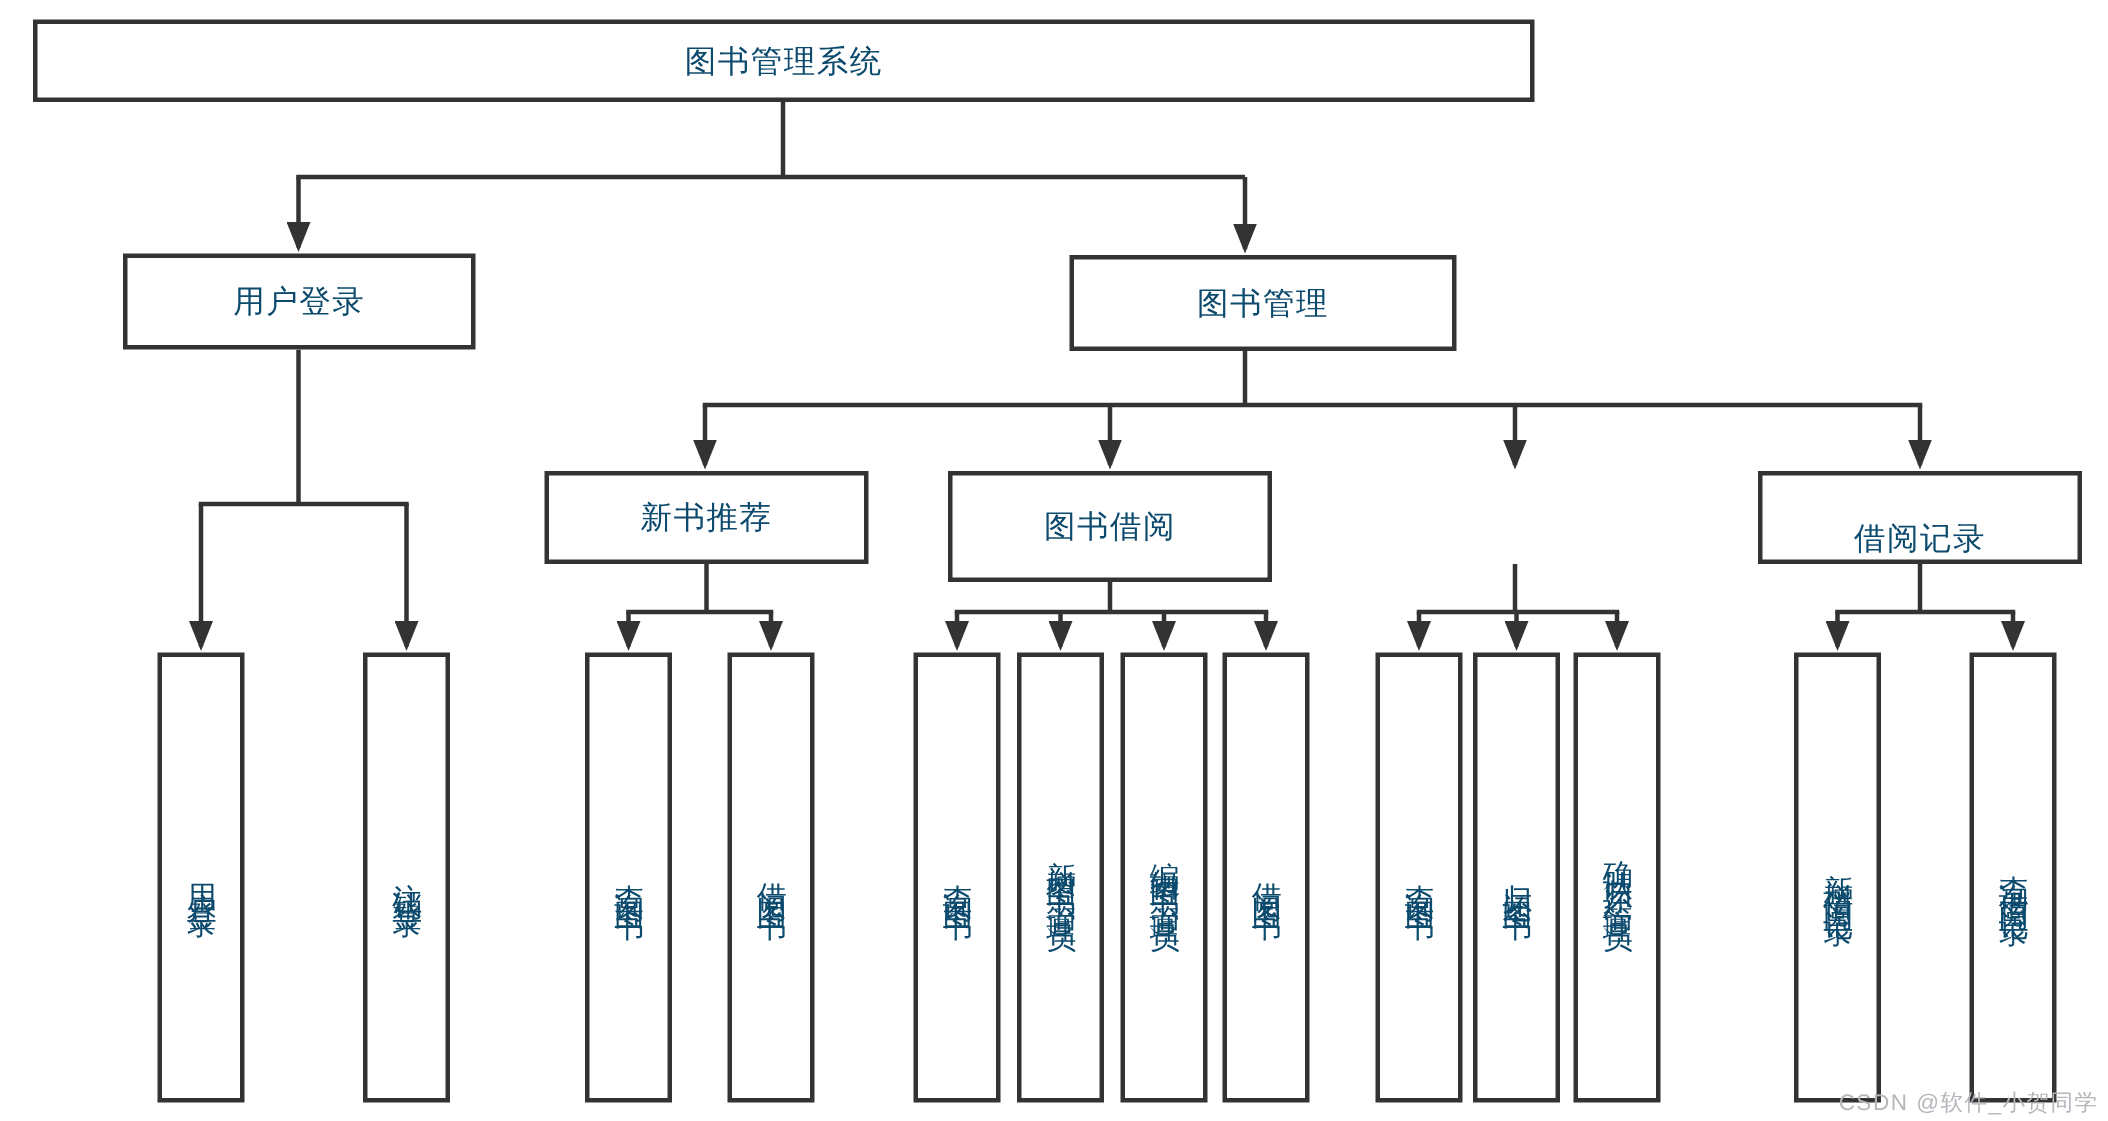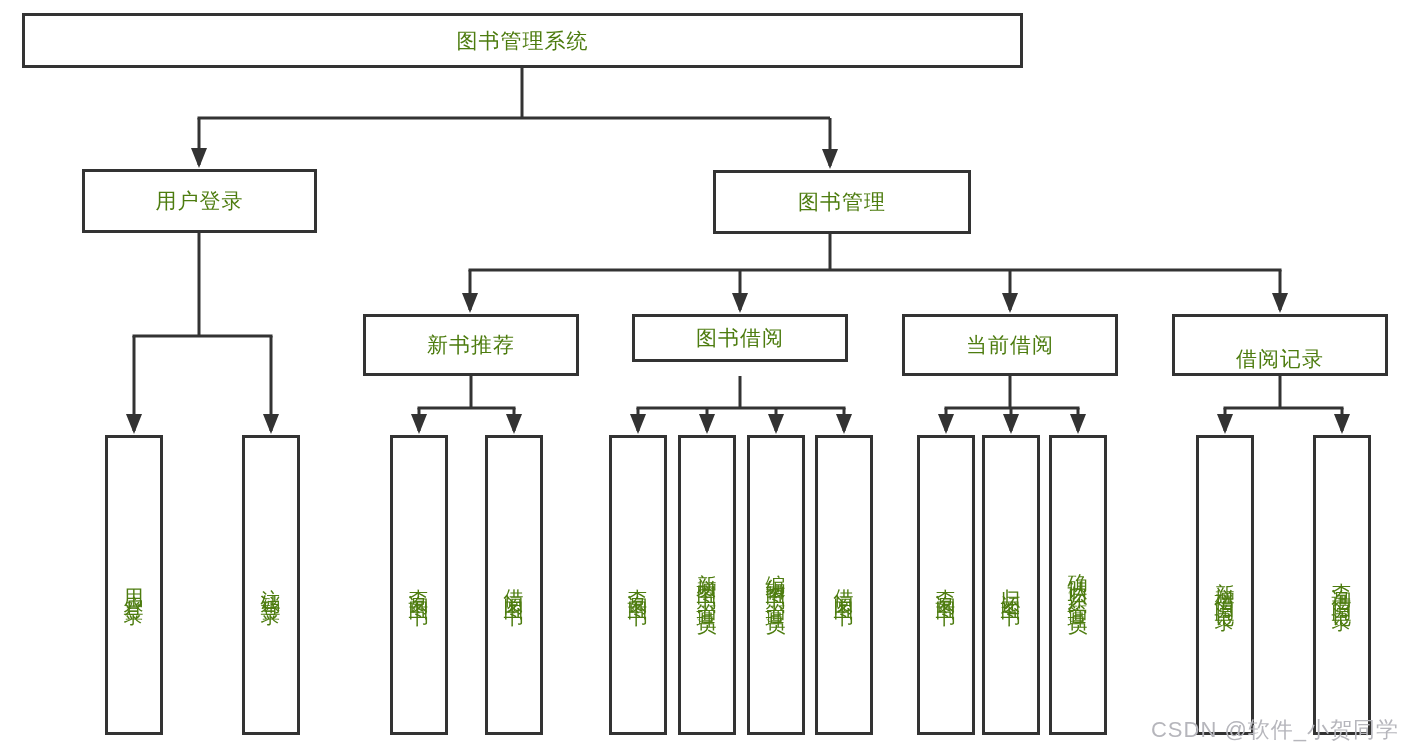--- a/index.html
+++ b/index.html
@@ -21,21 +21,21 @@
     top: 0;
     width: 1405px;
     height: 747px;
     z-index: 1;
   }
   .node {
     position: absolute;
     box-sizing: border-box;
     border: 3px solid #333333;
     background: #ffffff;
-    color: #4d7c0f;
+    color: #0c4a6e;
     display: flex;
     align-items: center;
     justify-content: center;
     z-index: 2;
   }
   .hnode {
     font-size: 21px;
     letter-spacing: 1px;
     white-space: nowrap;
   }
@@ -49,21 +49,21 @@
     text-orientation: mixed;
     font-size: 20px;
     letter-spacing: 6px;
     line-height: 1;
     white-space: nowrap;
   }
   #watermark {
     position: absolute;
     right: 6px;
     bottom: 2px;
-    font-size: 22px;
+    font-size: 15px;
     color: #b6b6bc;
     letter-spacing: 1px;
     z-index: 5;
     white-space: nowrap;
   }
 </style>
 </head>
 <body>
 
 <div id="stage">
@@ -128,25 +128,22 @@
   <div class="node hnode" style="left:82px; top:169px; width:235px; height:64px;">
     <span>用户登录</span>
   </div>
   <div class="node hnode" style="left:713px; top:170px; width:258px; height:64px;">
     <span>图书管理</span>
   </div>
 
   <div class="node hnode" style="left:363px; top:314px; width:216px; height:62px;align-items:center;">
     <span>新书推荐</span>
   </div>
-  <div class="node hnode" style="left:632px; top:314px; width:216px; height:48px;">
+  <div class="node hnode" style="left:632px; top:314px; width:216px; height:74px;">
     <span>图书借阅</span>
-  </div>
-  <div class="node hnode" style="left:902px; top:314px; width:216px; height:62px;">
-    <span>当前借阅</span>
   </div>
   <div class="node hnode" style="left:1172px; top:314px; width:216px; height:62px;align-items:flex-end;">
     <span>借阅记录</span>
   </div>
 
   <div class="node leaf" style="left:105px;">
     <span class="vtext">用户登录</span>
   </div>
   <div class="node leaf" style="left:242px;">
     <span class="vtext">注销登录</span>

